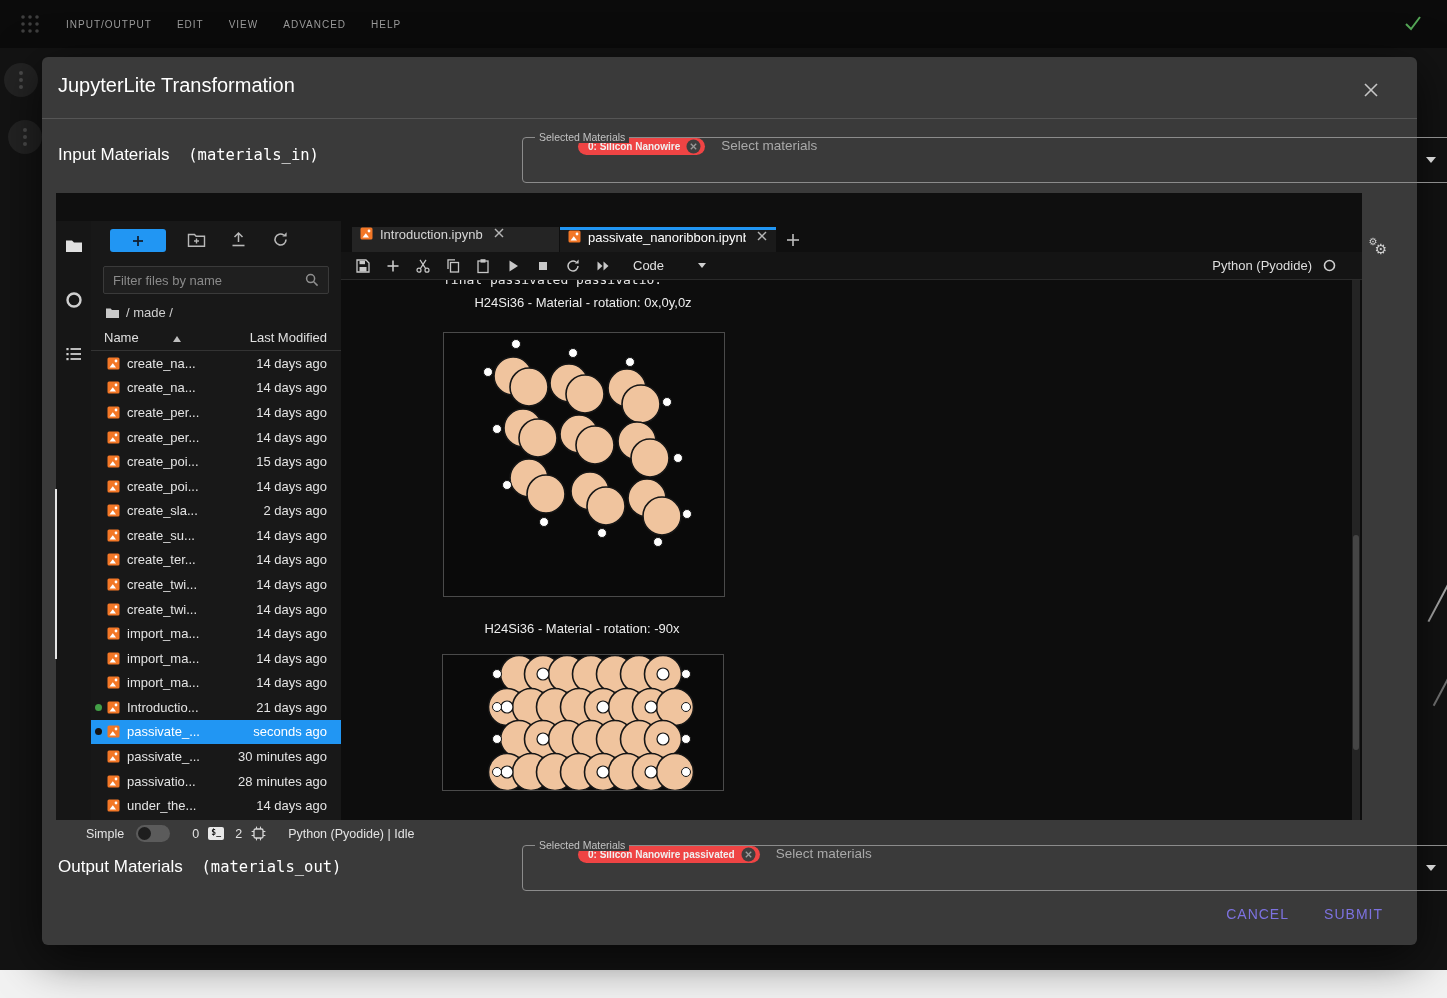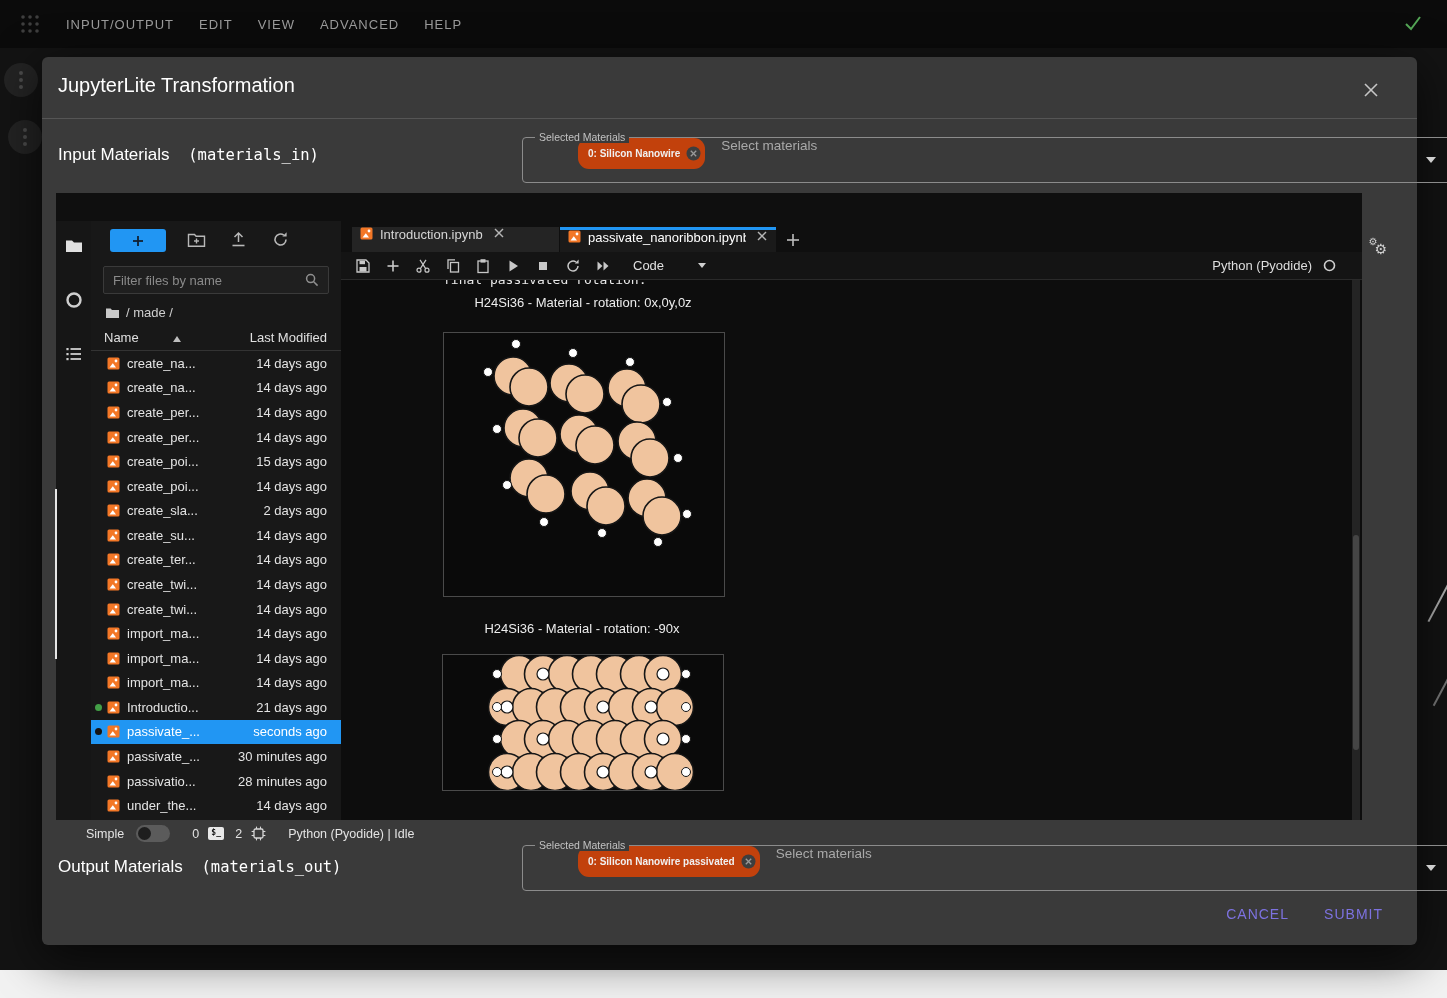--- a/index.html
+++ b/index.html
@@ -6,21 +6,21 @@
   #page{position:relative;width:1447px;height:998px;background:#131313;overflow:hidden;
         font-family:"Liberation Sans",sans-serif;-webkit-font-smoothing:antialiased;}
   .mono{font-family:"DejaVu Sans Mono","Liberation Mono",monospace;}
   svg{display:block;}
 
   
   .top-bar{position:absolute;left:0;top:0;width:1447px;height:48px;background:#0b0b0b;
            display:flex;align-items:center;}
   .apps-icon{margin-left:18px;width:24px;height:24px;opacity:.55;}
   .top-menus{display:flex;gap:25px;margin-left:24px;}
-  .tmenu{color:#9c9c9c;font-size:13px;letter-spacing:1px;cursor:pointer;}
+  .tmenu{color:#9c9c9c;font-size:10px;letter-spacing:1px;cursor:pointer;}
   .top-check{position:absolute;right:24px;top:13px;width:20px;height:20px;}
 
   
   .bg-circle{position:absolute;width:34px;height:34px;border-radius:50%;background:#232323;
              display:flex;align-items:center;justify-content:center;}
   .bg-circle .k{display:flex;flex-direction:column;gap:3px;}
   .bg-circle .k i{width:4px;height:4px;border-radius:50%;background:#4b4b4b;}
   .diag{position:absolute;height:2px;background:#c9c9c9;opacity:.85;}
   .bottom-strip{position:absolute;left:0;top:970px;width:1447px;height:28px;background:#f2f2f2;}
   .left-line{position:absolute;left:55px;top:489px;width:2px;height:170px;background:#e6e6e6;z-index:30;}
@@ -32,21 +32,21 @@
   .modal-close{position:absolute;right:36px;top:23px;width:20px;height:20px;cursor:pointer;}
   .modal-divider{position:absolute;left:0;top:61px;width:100%;height:1px;background:rgba(255,255,255,.14);}
 
   .mat-label{position:absolute;left:16px;color:#fff;font-size:17px;white-space:nowrap;}
   .mat-label .mono{font-size:15.5px;margin-left:14px;}
   .fieldset{position:absolute;left:480px;width:885px;height:44px;border:1px solid #8b8b8b;
             border-radius:4px;display:flex;align-items:flex-start;padding-left:44px;}
   .fieldset .legend{position:absolute;left:12px;top:-7px;font-size:10.5px;color:#c2c2c2;
                     background:#3a3a3a;padding:0 4px;}
   .chips{display:flex;gap:6px;margin-left:11px;}
-  .chip{height:31px;background:#c2410c;border-radius:11px;display:flex;align-items:center;
+  .chip{height:17px;background:#ef4444;border-radius:11px;display:flex;align-items:center;
         padding:0 4px 0 10px;color:#f0f0f0;font-size:10px;font-weight:bold;white-space:nowrap;}
   .chip .chip-x{margin-left:6px;width:15px;height:15px;cursor:pointer;}
   .select-ph{margin-left:16px;color:#a9a9a9;font-size:13.5px;}
   .sel-caret{position:absolute;right:16px;top:19px;width:0;height:0;
              border-left:5px solid transparent;border-right:5px solid transparent;border-top:6px solid #cfcfcf;}
 
   
   .jupyter{position:absolute;left:14px;top:136px;width:1306px;height:627px;background:#0f0f0f;}
   .j-menubar{position:absolute;left:0;top:0;width:100%;height:28px;background:#191919;
              display:flex;align-items:center;}
@@ -530,21 +530,21 @@
             <span>Code</span>
             <span class="tb-caret"></span>
           </div>
           <span class="tb-kernel">Python (Pyodide)</span>
           <svg class="tb-kring" viewBox="0 0 13 13">
             <circle cx="6.5" cy="6.5" r="5" fill="none" stroke="#cfcfcf" stroke-width="1.6"></circle>
           </svg>
         </div>
 
         <div class="nb-content">
-          <div class="clipped-line mono">final passivated rotation:</div>
+          <div class="clipped-line mono">final passivated passivatio:</div>
           <div class="fig-title" style="left:102px;top:15px;">H24Si36 - Material - rotation: 0x,0y,0z</div>
           <div class="fig-box" style="left:102px;top:52px;height:263px;" id="fig0">
               <svg viewBox="0 0 280 263" width="280" height="263">
                 <circle cx="69" cy="43" r="19" fill="#F0C49E" stroke="#161616" stroke-width="1.6"></circle>
                 <circle cx="85" cy="54" r="19" fill="#F0C49E" stroke="#161616" stroke-width="1.6"></circle>
                 <circle cx="125" cy="50" r="19" fill="#F0C49E" stroke="#161616" stroke-width="1.6"></circle>
                 <circle cx="141" cy="61" r="19" fill="#F0C49E" stroke="#161616" stroke-width="1.6"></circle>
                 <circle cx="183" cy="55" r="19" fill="#F0C49E" stroke="#161616" stroke-width="1.6"></circle>
                 <circle cx="197" cy="71" r="19" fill="#F0C49E" stroke="#161616" stroke-width="1.6"></circle>
                 <circle cx="79" cy="95" r="19" fill="#F0C49E" stroke="#161616" stroke-width="1.6"></circle>

